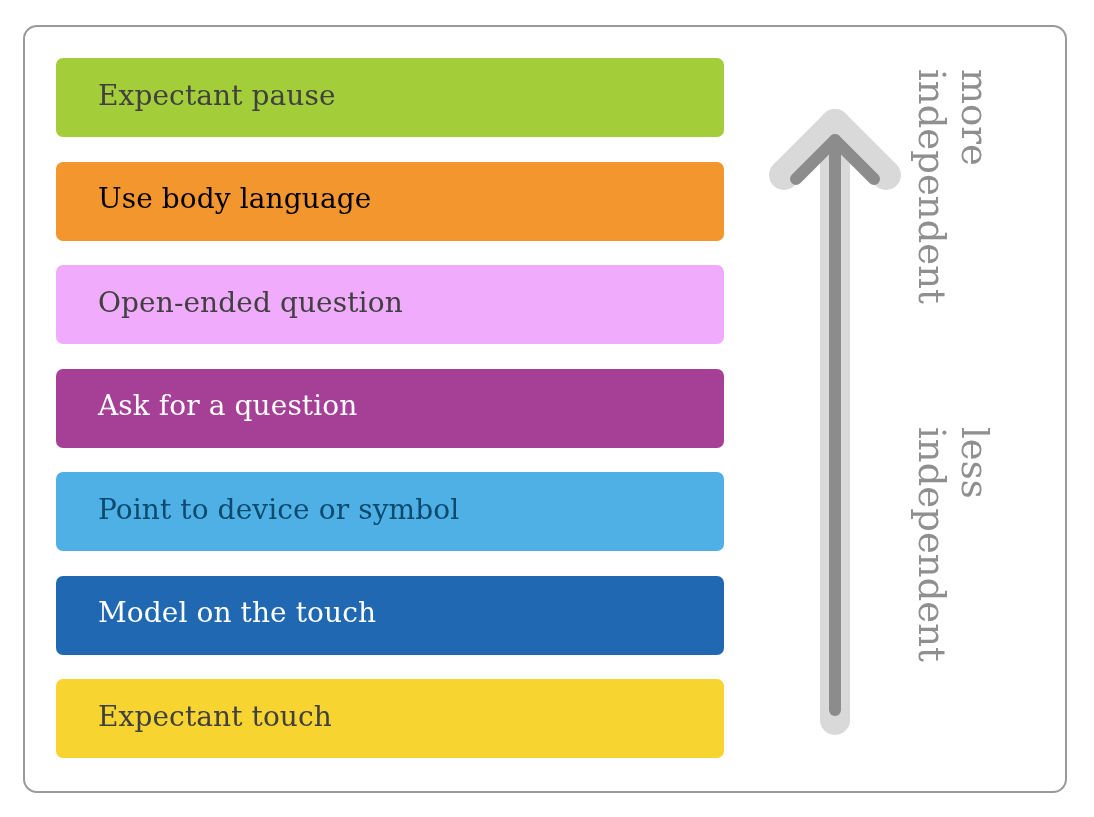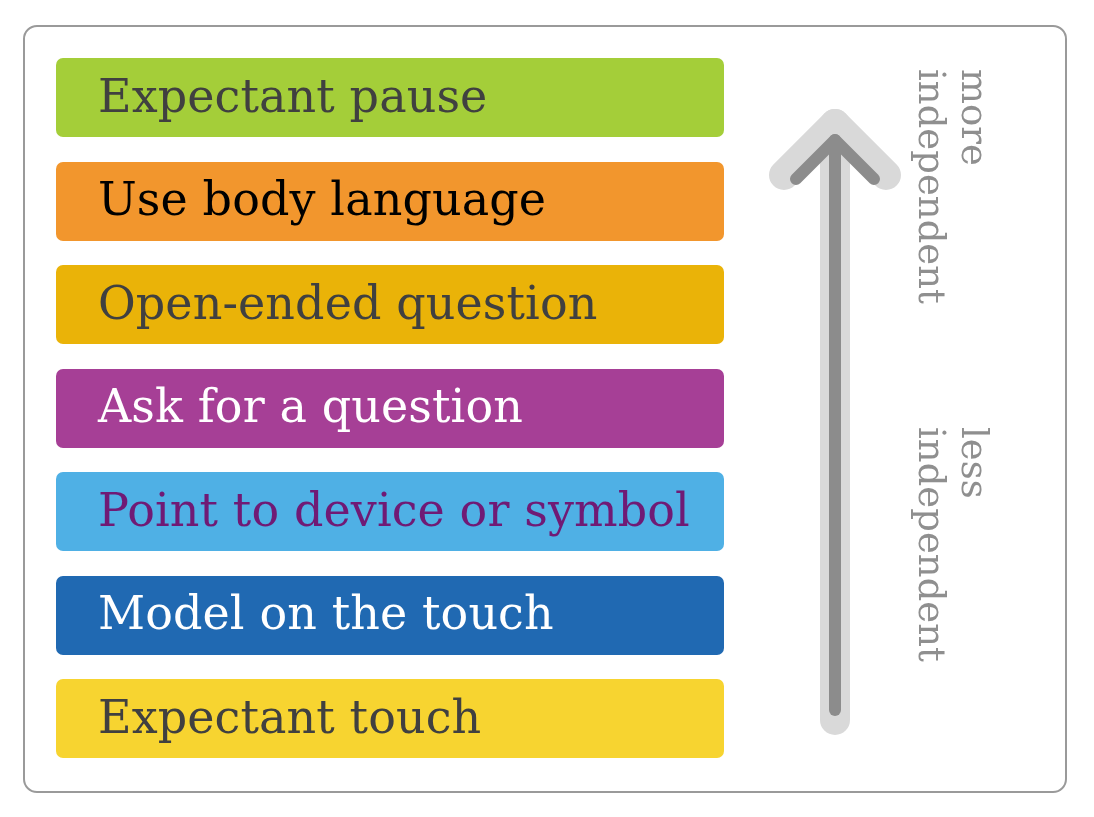--- a/index.html
+++ b/index.html
@@ -42,21 +42,21 @@
     height: 79px;
     border-radius: 7px;
     display: flex;
     align-items: center;
     box-sizing: border-box;
     padding-left: 42px;
     padding-bottom: 4px;
   }
 
   .bar-label {
-    font-size: 46px;
+    font-size: 28px;
     line-height: 1;
     letter-spacing: 0.1px;
     white-space: nowrap;
   }
 
   
   #scale-arrow {
     position: absolute;
     left: 742px;  
     top:  75px;   
@@ -95,30 +95,30 @@
   <div id="bars-column">
 
     <div class="bar" style="background:#a4ce39">
       <span class="bar-label" style="color:#404040">Expectant pause</span>
     </div>
 
     <div class="bar" style="background:#f2962d">
       <span class="bar-label" style="color:#000000">Use body language</span>
     </div>
 
-    <div class="bar" style="background:#eab308">
+    <div class="bar" style="background:#f0abfc">
       <span class="bar-label" style="color:#404040">Open-ended question</span>
     </div>
 
     <div class="bar" style="background:#a63f96">
       <span class="bar-label" style="color:#ffffff">Ask for a question</span>
     </div>
 
     <div class="bar" style="background:#4fb0e5">
-      <span class="bar-label" style="color:#701a75">Point to device or symbol</span>
+      <span class="bar-label" style="color:#0c4a6e">Point to device or symbol</span>
     </div>
 
     <div class="bar" style="background:#2069b2">
       <span class="bar-label" style="color:#ffffff">Model on the touch</span>
     </div>
 
     <div class="bar" style="background:#f7d430">
       <span class="bar-label" style="color:#404040">Expectant touch</span>
     </div>
 

